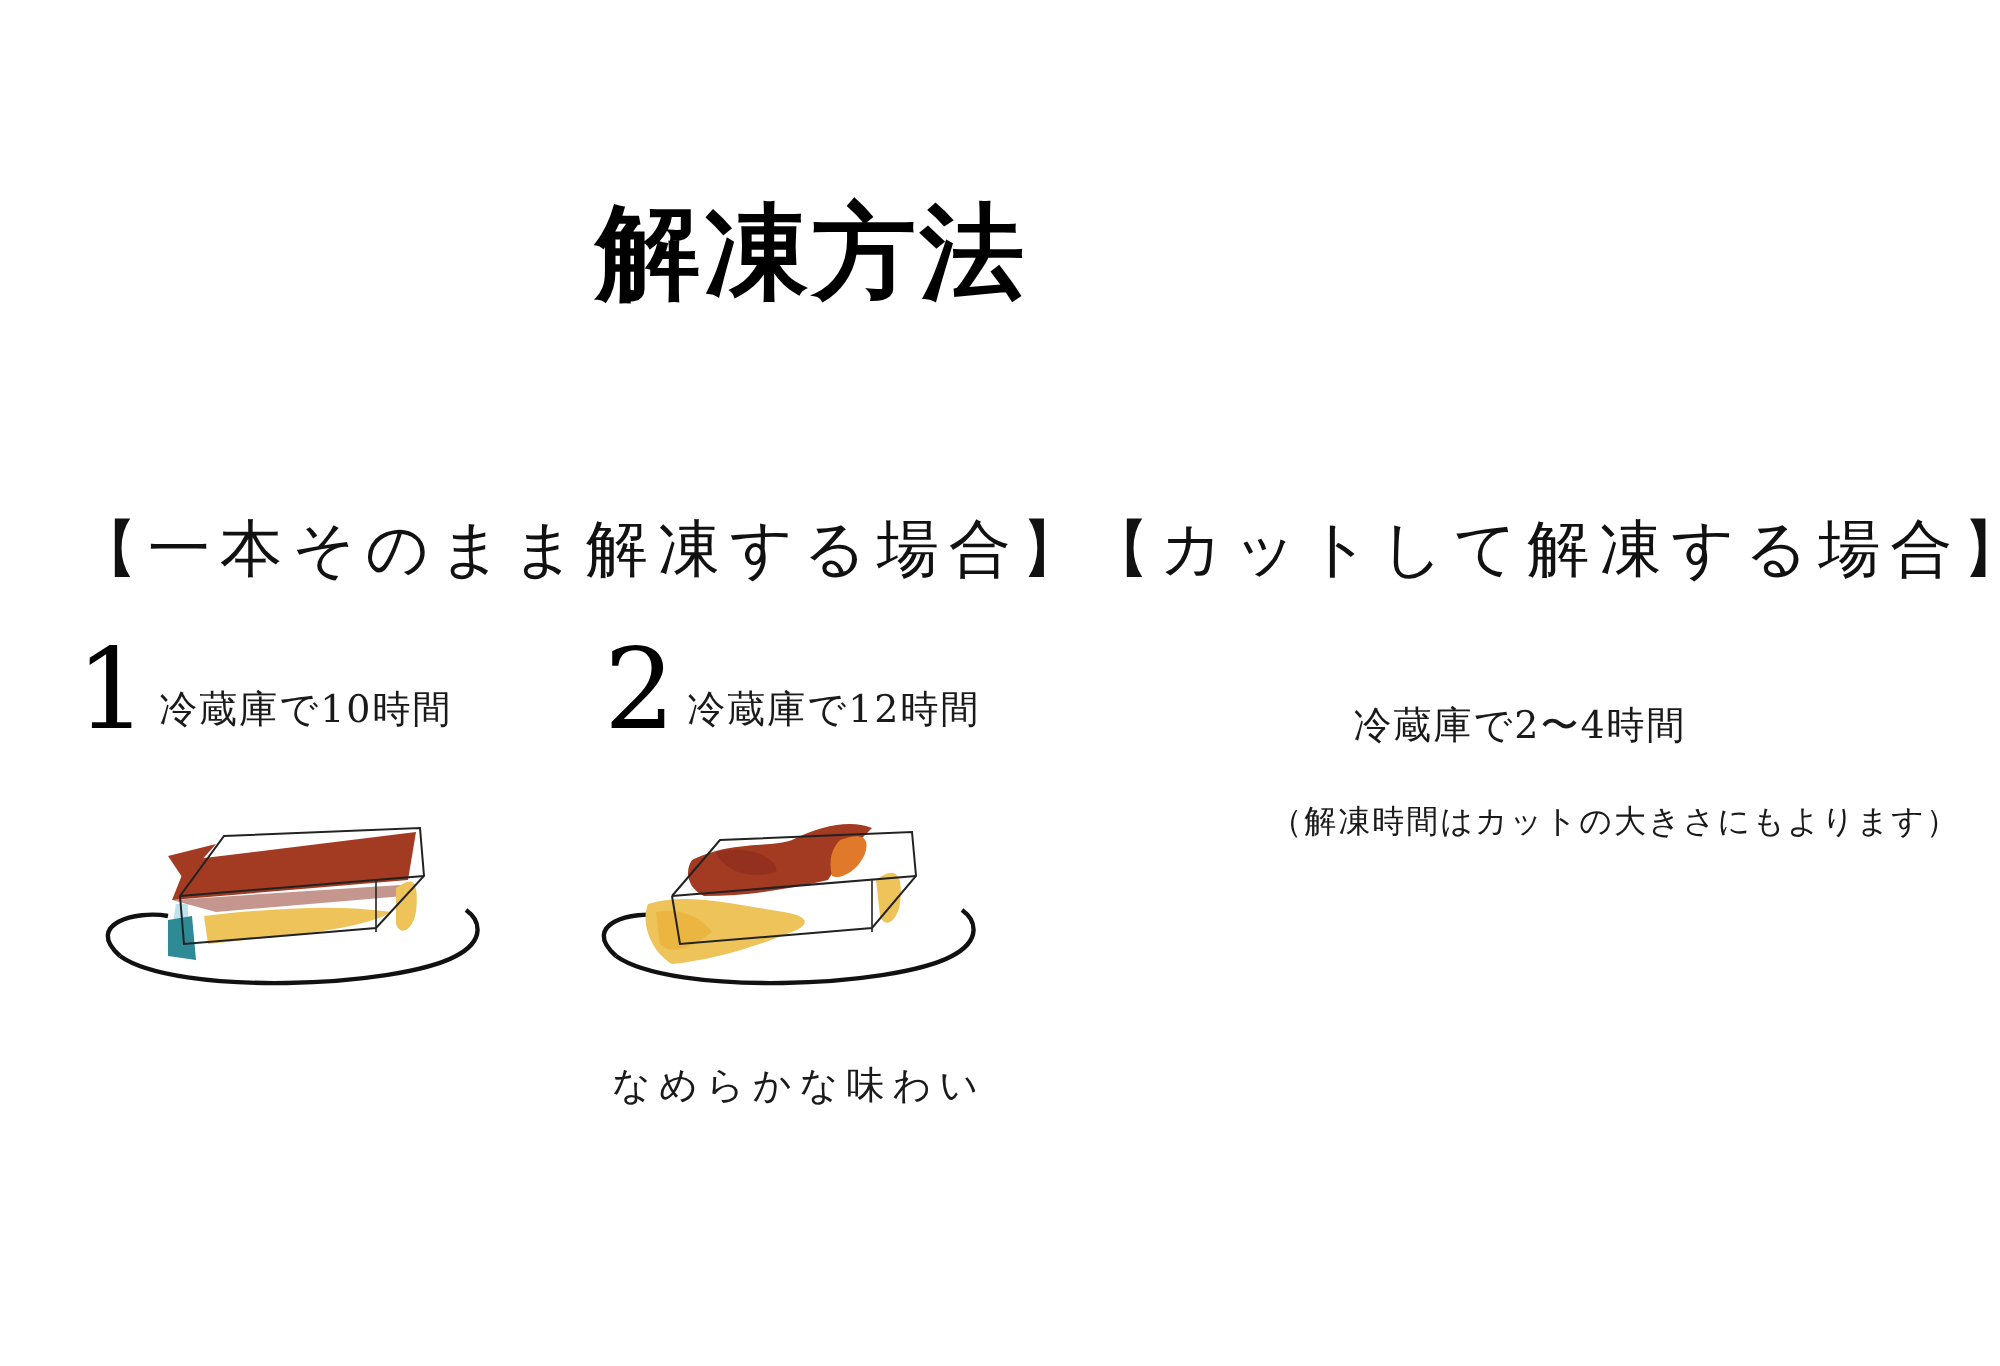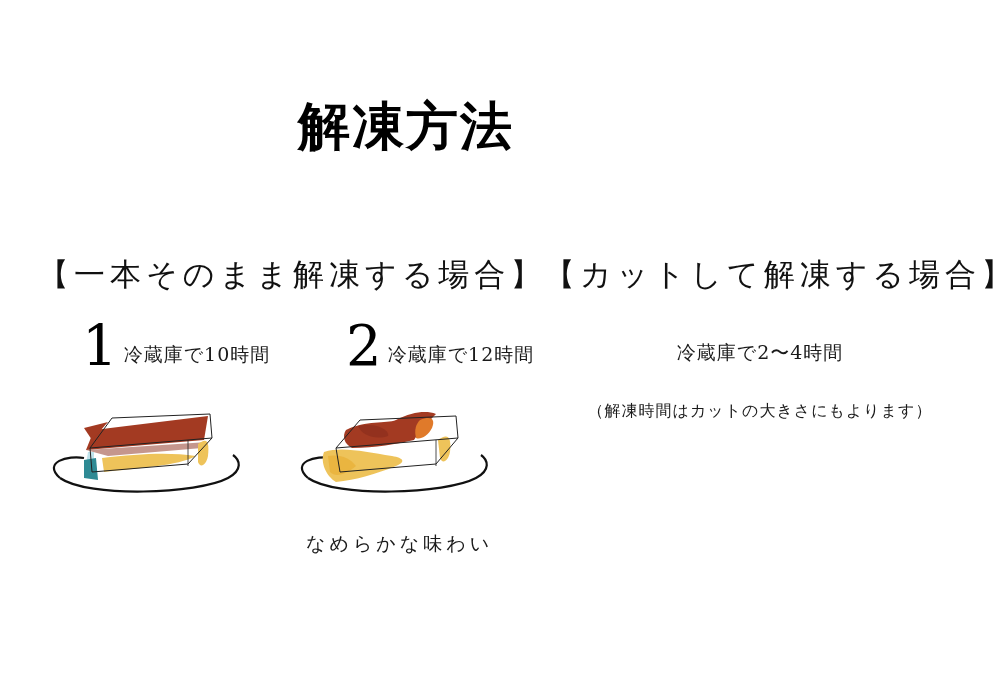--- a/index.html
+++ b/index.html
@@ -9,26 +9,26 @@
   }
   .abs { position:absolute; }
   .title {
     left:0; width:812px; top:92px; text-align:center;
     font-family: "DejaVu Sans", "Liberation Sans", sans-serif;
     font-weight:bold; font-size:52px; letter-spacing:2px; color:#000;
   }
   .section-heading {
     font-size:31px; letter-spacing:5px; white-space:nowrap; color:#111;
   }
-  .step { white-space:nowrap;margin-left:44px; }
+  .step { white-space:nowrap; }
   .step-num { font-size:56px; line-height:1; vertical-align:bottom; color:#000; }
   .step-text { font-size:19px; letter-spacing:1px; margin-left:6px; vertical-align:bottom; position:relative; top:-6px; }
   .caption { font-size:19px; letter-spacing:4px; line-height:31px; white-space:nowrap; }
-  .cut-time { left:560px; width:400px; text-align:center; top:340px; font-size:19px; letter-spacing:1px; }
-  .cut-note { left:540px; width:440px; text-align:center; top:401px; font-size:16px; letter-spacing:1px; }
+  .cut-time { left:560px; width:400px; text-align:center; top:350px; font-size:19px; letter-spacing:1px; }
+  .cut-note { left:540px; width:440px; text-align:right; top:401px; font-size:16px; letter-spacing:1px; }
   svg.illus { position:absolute; }
 </style>
 </head>
 <body>
 
 <div class="abs title">解凍方法</div>
 
 <div class="abs section-heading" style="left:38px; top:254px;">【一本そのまま解凍する場合】</div>
 
 <div class="abs step" style="left:38px; top:318px;">

